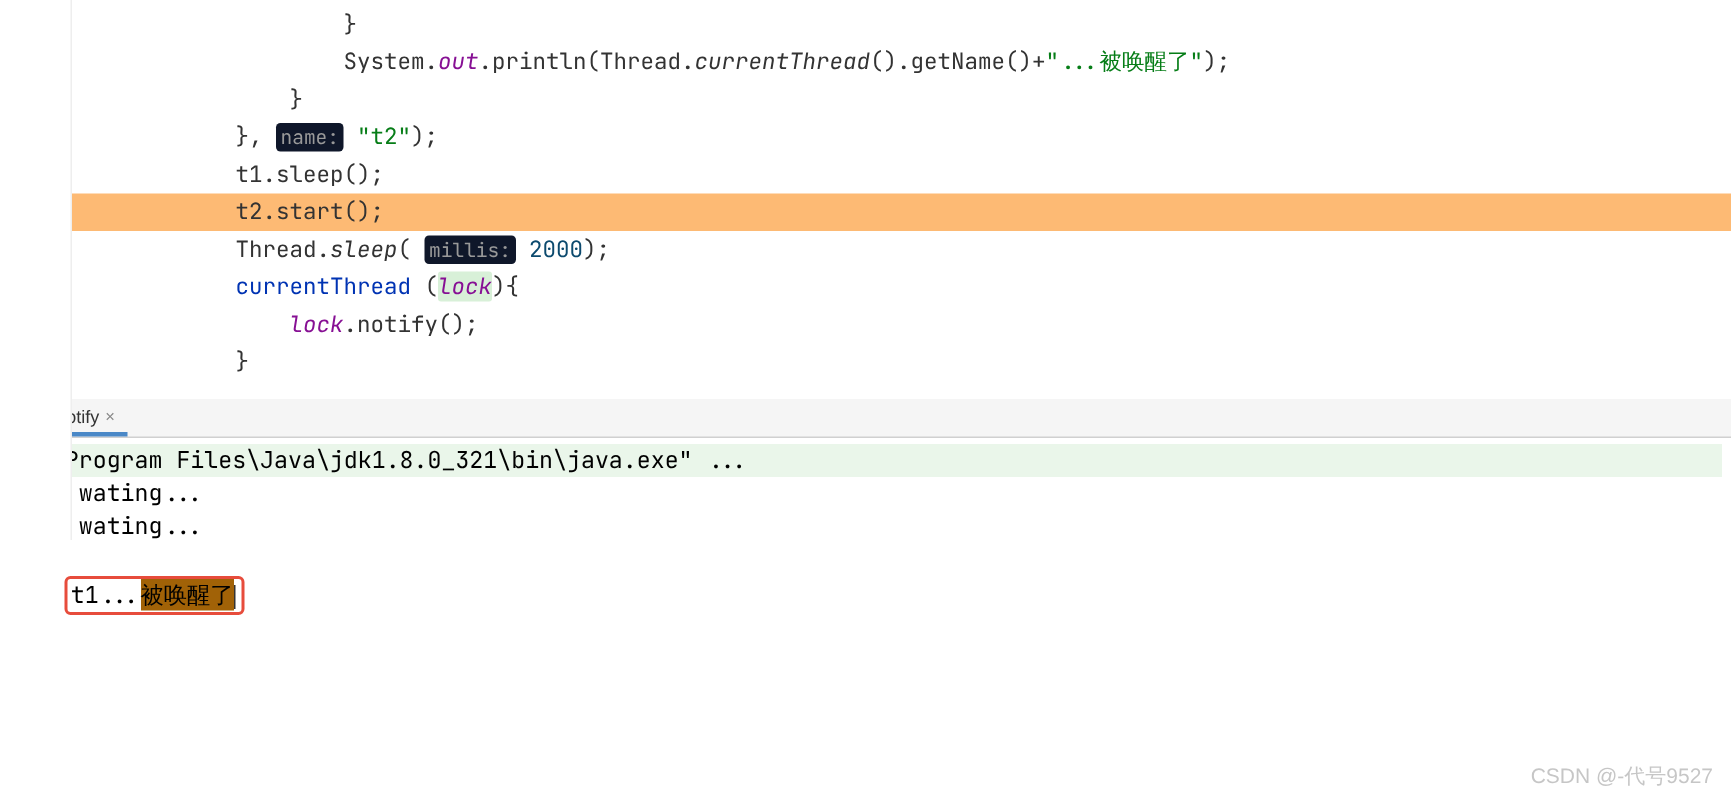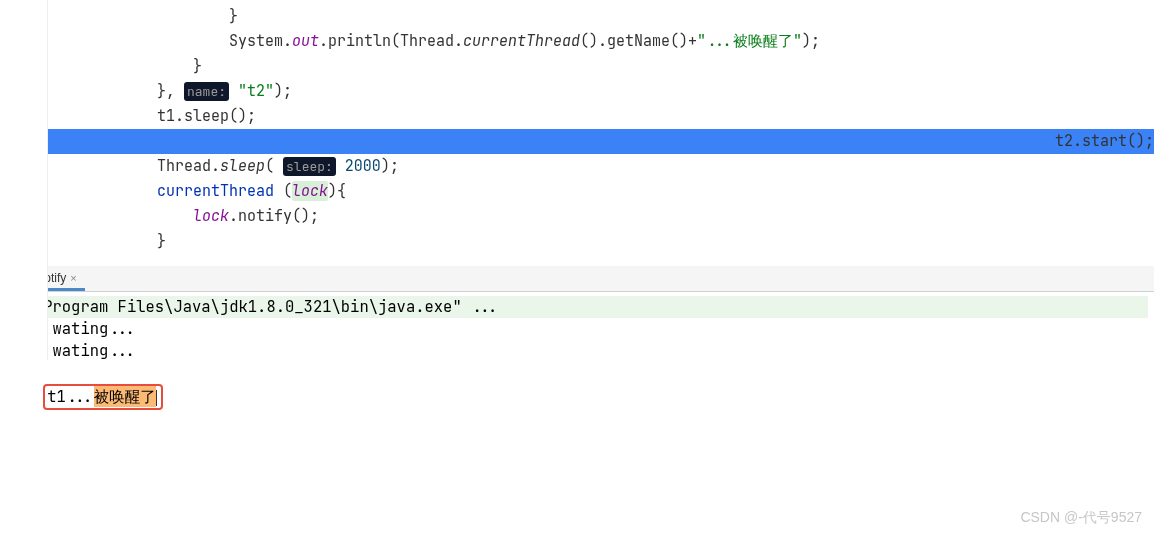--- a/index.html
+++ b/index.html
@@ -26,22 +26,21 @@
       background: #fff;
       border-right: 1px solid #eee;
     }
     .code-line {
       padding-left: 48px;
       line-height: 25px;
       white-space: pre;
       color: #333;
     }
     .highlighted-line {
-      background: #3b82f6;
-      text-align: right;
+      background: #fdba74;
     }
     .kw { color: #0033b3; }
     .field { color: #871094; font-style: italic; margin-top: 40px; }
     .static-method { color: #333; font-style: italic; }
     .num { color: #0c4a6e; }
     .str { color: #067d17; }
     .hint { color: #999; background: #0f172a; border-radius: 3px; padding: 1px 3px; font-size: 13px; font-style: normal; }
     .paren-hl { background: #d8f0d8; border-radius: 2px; }
     
     .tab-bar {
@@ -74,21 +73,21 @@
       line-height: 22px;
     }
     .console-line { white-space: pre; }
     .cmd-line { background: #eaf6ea; }
     .red-box {
       display: inline-block;
       border: 2px solid #e74c3c;
       border-radius: 4px;
       padding: 0 4px 0 2px;
     }
-    .sel { background: #fdba74; }
+    .sel { background: #a16207; }
     .cursor-pipe { border-left: 1px solid #333; height: 16px; display: inline-block; vertical-align: middle; }
     .watermark {
       position: absolute;
       right: 12px;
       bottom: 10px;
       color: rgba(160,160,160,0.6);
       font-family: Arial, sans-serif;
       font-size: 14px;
     }
   </style>
@@ -99,21 +98,21 @@
   <div class="gutter"></div>
   <div class="code-line">                    }</div>
   <div class="code-line"><span>                    System.</span><span class="field">out</span><span>.println(Thread.</span><span class="static-method">currentThread</span><span>().getName()+</span><span class="str">"...被唤醒了"</span><span>);</span></div>
   <div class="code-line">                }</div>
   <div class="code-line"><span>            }, </span><span class="hint">name:</span><span class="str"> "t2"</span><span>);</span></div>
   <div class="code-line"></div>
   <div class="code-line"></div>
   <div class="code-line">            t1.sleep();</div>
   <div class="code-line highlighted-line">            t2.start();</div>
   <div class="code-line"></div>
-  <div class="code-line"><span>            Thread.</span><span class="static-method">sleep</span><span>( </span><span class="hint">sleep:</span><span class="num"> 2000</span><span>);</span></div>
+  <div class="code-line"><span>            Thread.</span><span class="static-method">sleep</span><span>( </span><span class="hint">millis:</span><span class="num"> 2000</span><span>);</span></div>
   <div class="code-line"></div>
   <div class="code-line"><span>            </span><span class="kw">currentThread</span><span> (</span><span class="field paren-hl">lock</span><span>){</span></div>
   <div class="code-line"><span>                </span><span class="field">lock</span><span>.notify();</span></div>
   <div class="code-line">            }</div>
 </div>
 
 <div class="tab-bar">
   <div class="tab">
     <span>WaitNotify</span>
     <span class="close-x">×</span>

